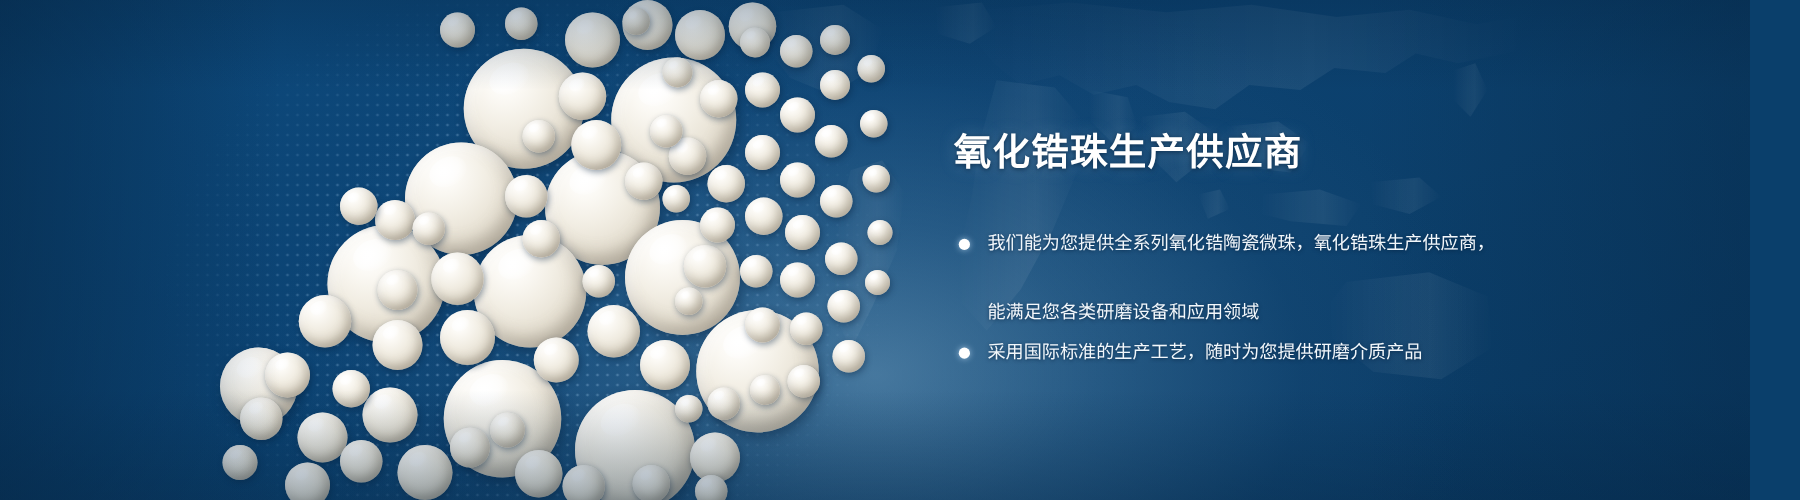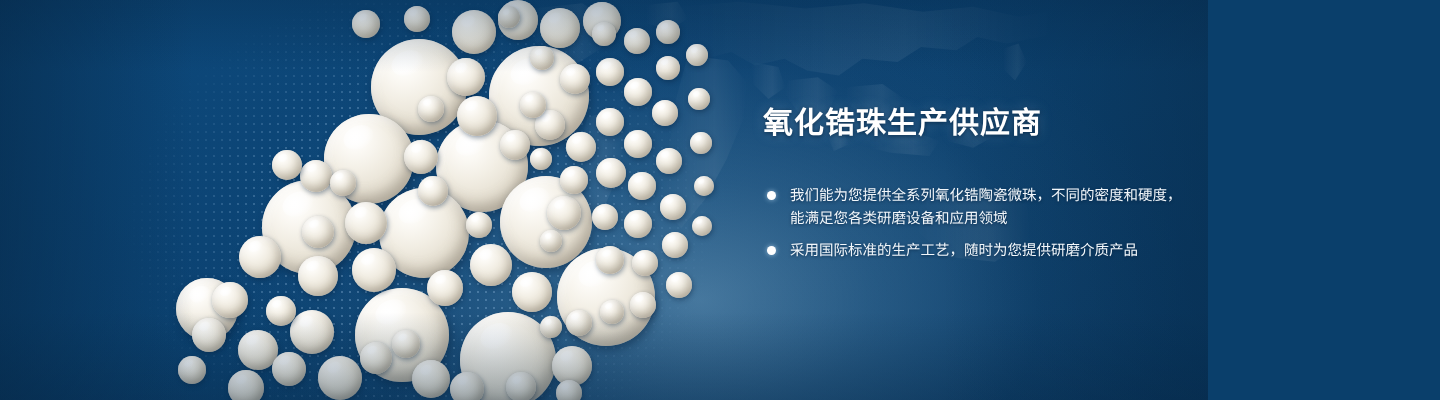--- a/index.html
+++ b/index.html
@@ -7,21 +7,21 @@
     margin: 0;
     padding: 0;
     background: #0a3f6b;
   }
   body {
     font-family: "Liberation Sans", "DejaVu Sans", sans-serif;
   }
 
   .banner {
     position: relative;
-    width: 1208px;
+    width: 1400px;
     height: 400px;
     overflow: hidden;
     background: #ec4899;
   }
 
   
   .bg-base {
     position: absolute;
     inset: 0;
     background:
@@ -147,21 +147,21 @@
     position: absolute;
     left: 4px;
     top: 7px;
     width: 9px;
     height: 9px;
     border-radius: 50%;
     background: #ffffff;
     box-shadow: 0 0 5px rgba(190,220,245,0.75);
   }
   .bullet-text { display: block; }
-  .bullet-text.line2 { display: block; }
+  .bullet-text.line2 { display: block; margin-top: 32px; }
 </style>
 </head>
 <body>
 
 <div class="banner">
 
   <div class="bg-base"></div>
 
   <svg class="bg-map" viewBox="0 0 1440 400" preserveAspectRatio="none">
     <defs>
@@ -306,21 +306,21 @@
   </div>
 
   <div class="bg-vignette"></div>
 
   <div class="copy">
     <h1 class="headline">氧化锆珠生产供应商</h1>
 
     <ul class="bullets">
       <li class="bullet">
         <span class="bullet-dot"></span>
-        <span class="bullet-text">我们能为您提供全系列氧化锆陶瓷微珠，不同的密度和硬度，</span>
+        <span class="bullet-text">我们能为您提供全系列氧化锆陶瓷微珠，氧化锆珠生产供应商，</span>
         <span class="bullet-text line2">能满足您各类研磨设备和应用领域</span>
       </li>
       <li class="bullet">
         <span class="bullet-dot"></span>
         <span class="bullet-text">采用国际标准的生产工艺，随时为您提供研磨介质产品</span>
       </li>
     </ul>
   </div>
 
 </div>

